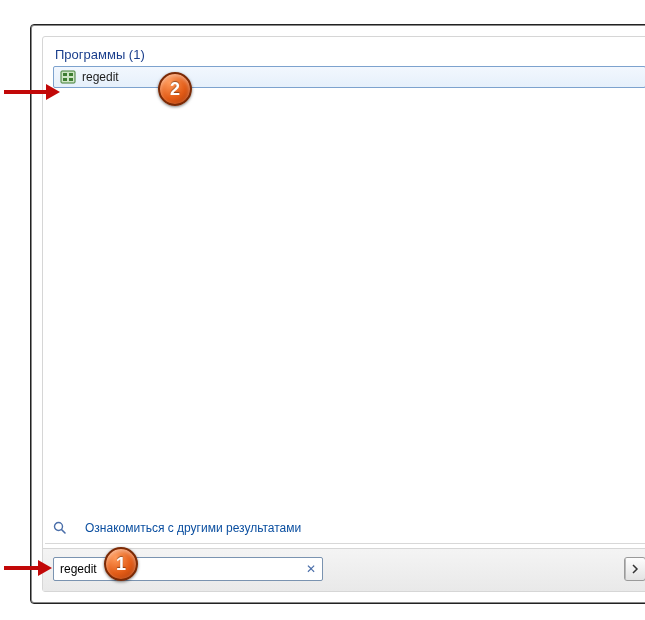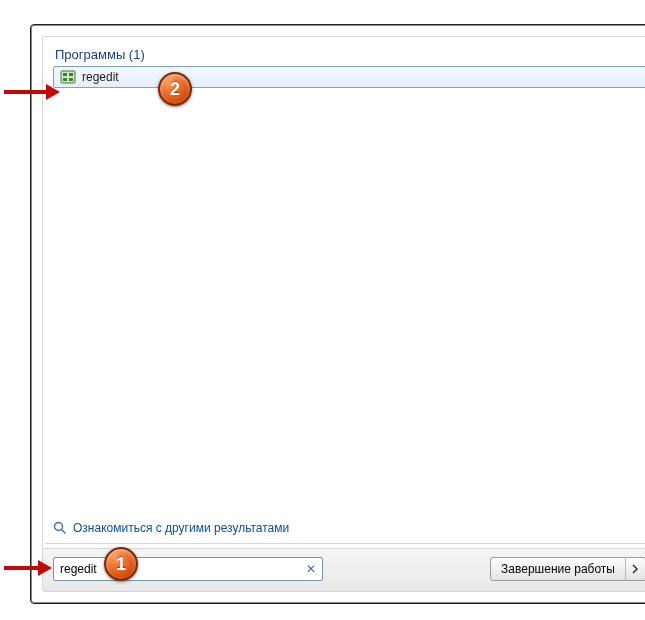--- a/index.html
+++ b/index.html
@@ -62,21 +62,21 @@
       display: flex;
       align-items: center;
       justify-content: center;
     }
     .more-results {
       position: absolute;
       left: 10px;
       bottom: 8px;
       display: flex;
       align-items: center;
-      gap: 6px;
+      gap: 18px;
       color: #0b4fa0;
       cursor: pointer;
     }
     .more-results .mag {
       width: 14px; height: 14px;
       display: inline-flex; align-items:center; justify-content:center;
     }
     .divider {
       height: 1px;
       background: #d8d8d8;
@@ -221,23 +221,20 @@
 
     <div class="divider"></div>
 
     <div class="bottom-bar">
       <div class="search-wrap">
         <input class="search-input" type="text" value="regedit" style="">
         <span class="clear-x">✕</span>
       </div>
 
       <div class="shutdown-group">
-        <button class="shutdown-btn">
-          <span>Завершение работы</span>
-        </button>
         <div class="shutdown-arrow">
           <svg width="8" height="10" viewBox="0 0 8 10">
             <path d="M1 1 L5 5 L1 9" fill="none" stroke="#333" stroke-width="1.5"></path>
           </svg>
         </div>
       </div>
     </div>
 
   </div>
 </div>

